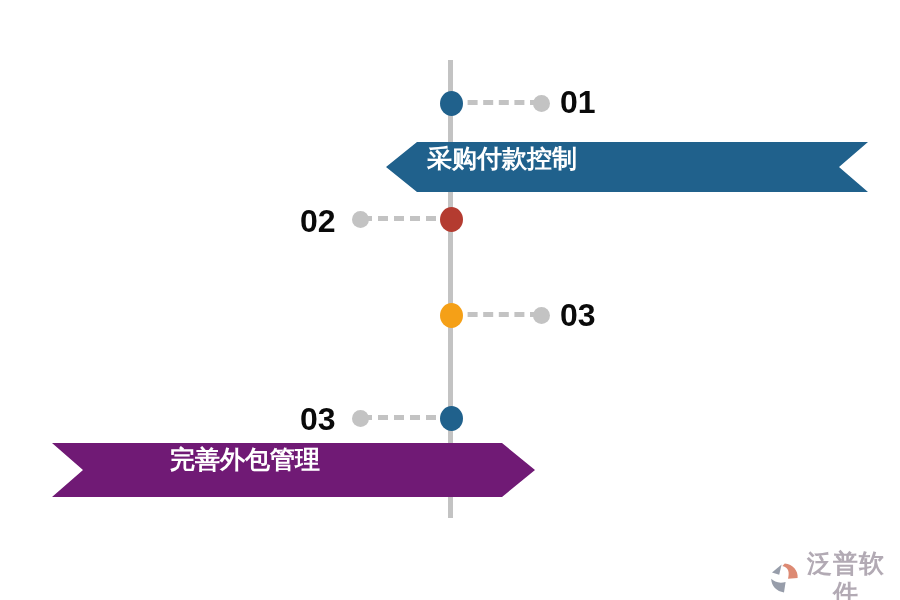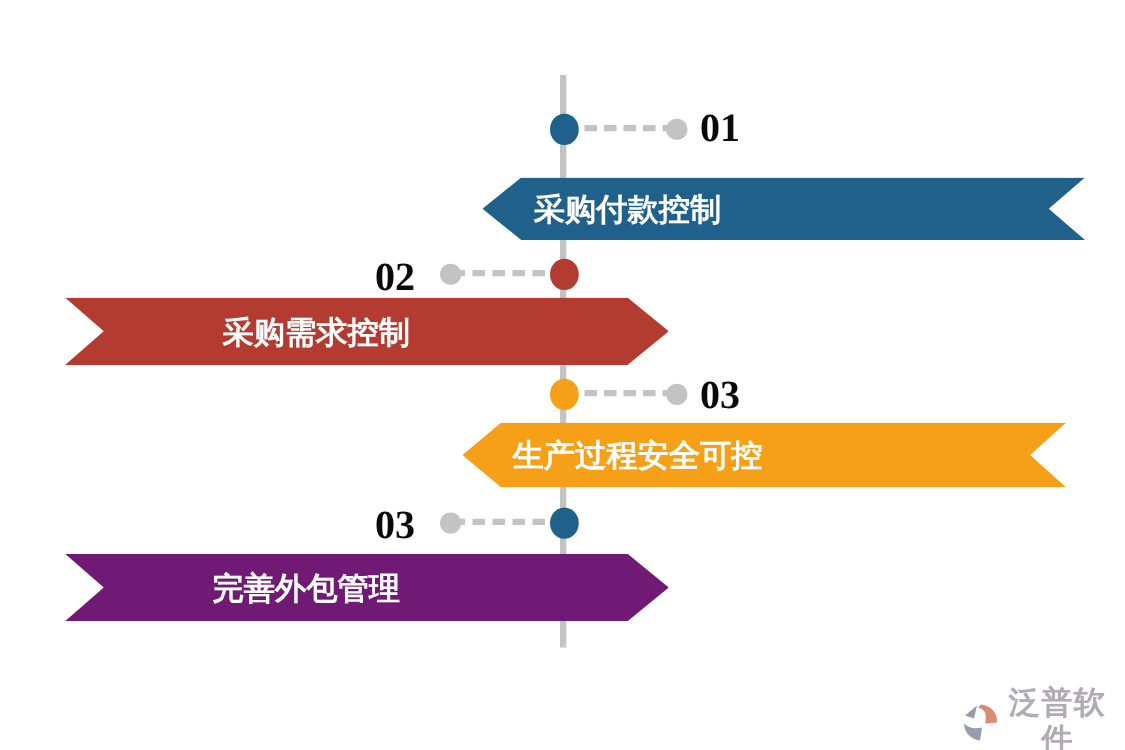--- a/index.html
+++ b/index.html
@@ -1,17 +1,17 @@
 <!DOCTYPE html>
 <html><head>
 <meta charset="utf-8">
 <style>
   html,body{margin:0;padding:0;background:#ffffff;}
   .stage{position:relative;width:900px;height:600px;background:#ffffff;overflow:hidden;
-         font-family:Liberation Serif, serif;}
+         font-family:Liberation Sans, sans-serif;}
 
   
   .vline{position:absolute;left:448px;top:60px;width:5px;height:458px;}
 
   
   .dash{position:absolute;height:0;border-top:5px dashed transparent;}
   .dash.r1{left:452px;top:100px;width:88px;}
   .dash.r2{left:362px;top:216px;width:90px;}
   .dash.r3{left:452px;top:312px;width:88px;}
   .dash.r4{left:362px;top:415px;width:90px;}
@@ -27,21 +27,21 @@
 
   
   .num{position:absolute;font-size:32px;font-weight:bold;color:#0a0a0a;line-height:34px;}
   .n1{left:560px;top:85px;}
   .n2{left:300px;top:204px;}
   .n3{left:560px;top:298px;}
   .n4{left:300px;top:402px;}
 
   
   .banner{position:absolute;color:#ffffff;font-weight:bold;font-size:25px;
-          display:flex;align-items:center;white-space:nowrap;}
+          display:flex;align-items:flex-start;white-space:nowrap;}
   .shape-r{clip-path:polygon(0 50%,31px 0,100% 0,calc(100% - 29px) 50%,100% 100%,31px 100%);}
   .shape-l{clip-path:polygon(31px 50%,0 0,calc(100% - 33px) 0,100% 50%,calc(100% - 33px) 100%,0 100%);}
   .b1{left:386px;top:142px;width:482px;height:50px;padding-left:41px;box-sizing:border-box;}
   .b2{left:52px; top:238px;width:483px;height:54px;padding-left:126px;box-sizing:border-box;}
   .b3{left:370px;top:338px;width:483px;height:52px;padding-left:40px;box-sizing:border-box;}
   .b4{left:52px; top:443px;width:483px;height:54px;padding-left:118px;box-sizing:border-box;}
 
   
   .logo{position:absolute;left:768px;top:548px;width:122px;text-align:center;}
   .logo-top{display:flex;align-items:center;justify-content:center;gap:2px;}
@@ -70,26 +70,20 @@
   <div class="dot big d4b" style="background-color: rgb(32, 97, 140);"></div>
 
   <div class="num n1">01</div>
   <div class="num n2">02</div>
   <div class="num n3">03</div>
   <div class="num n4">03</div>
 
   <div class="banner shape-r b1" style="background-color: rgb(32, 97, 140);">
     <span>采购付款控制</span>
   </div>
-  <div class="banner shape-l b2" style="background-color: rgb(180, 59, 48);">
-    <span>采购需求控制</span>
-  </div>
-  <div class="banner shape-r b3" style="background-color: rgb(245, 160, 23);">
-    <span>生产过程安全可控</span>
-  </div>
   <div class="banner shape-l b4" style="background-color: #701a75;">
     <span>完善外包管理</span>
   </div>
 
   <div class="logo">
     <div class="logo-top">
       <span style="display:inline-block;width:32px;height:32px;">
         <svg width="32" height="32" viewBox="0 0 40 40">
           <path d="M5 13 L17 3 L14 16 Z" fill="#979daa"></path>
           <path d="M4 21 C4 30 11 37 20 38 L22 25 C14 27 8 25 4 21 Z" fill="#979daa"></path>

